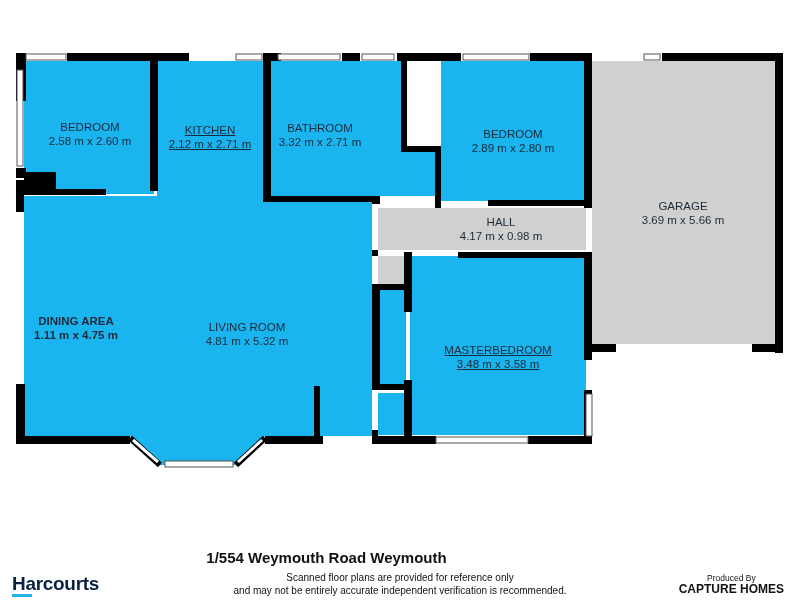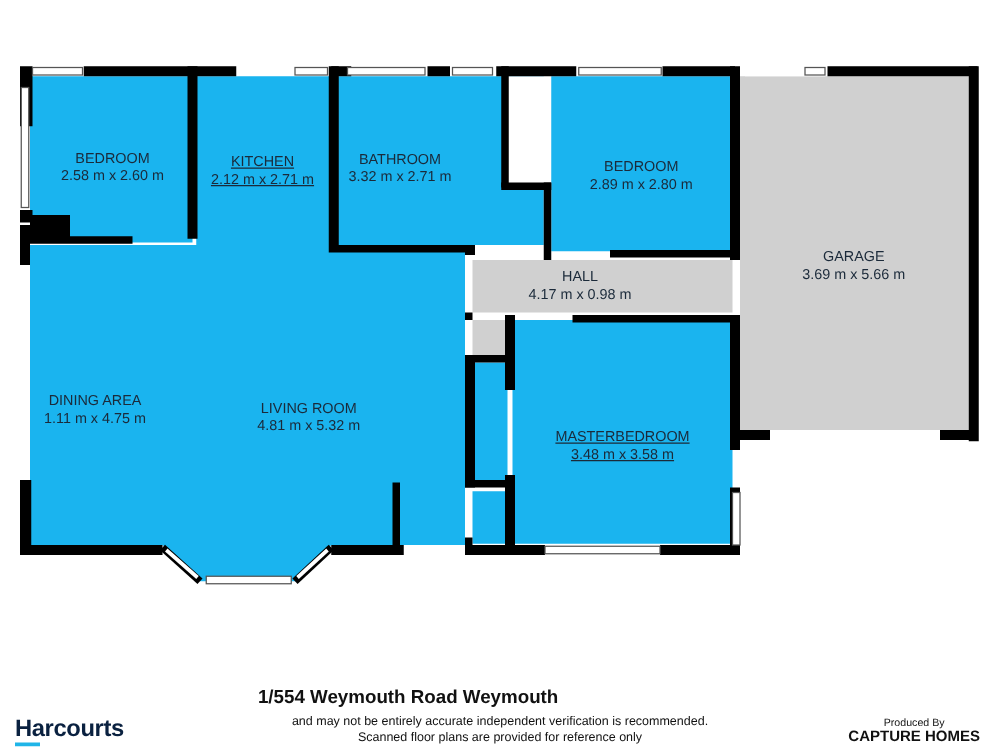--- a/index.html
+++ b/index.html
@@ -109,40 +109,40 @@
   <span class="dim">3.32 m x 2.71 m</span>
 </div>
 <div class="room-label" style="left:513px;top:127px;">
   <span>BEDROOM</span>
   <span class="dim">2.89 m x 2.80 m</span>
 </div>
 <div class="room-label" style="left:683px;top:199px;">
   <span>GARAGE</span>
   <span class="dim">3.69 m x 5.66 m</span>
 </div>
-<div class="room-label" style="left:464px;top:215px;">
+<div class="room-label" style="left:501px;top:215px;">
   <span>HALL</span>
   <span class="dim">4.17 m x 0.98 m</span>
 </div>
-<div class="room-label" style="left:76px;top:314px;">
+<div class="room-label" style="left:76px;top:314px;font-weight:bold;">
   <span>DINING AREA</span>
   <span class="dim">1.11 m x 4.75 m</span>
 </div>
 <div class="room-label" style="left:247px;top:320px;">
   <span>LIVING ROOM</span>
   <span class="dim">4.81 m x 5.32 m</span>
 </div>
 <div class="room-label" style="left:498px;top:343px;text-decoration:underline;">
   <span>MASTERBEDROOM</span>
   <span class="dim">3.48 m x 3.58 m</span>
 </div>
 
 <div class="footer-title">1/554 Weymouth Road Weymouth</div>
 <div class="footer-note">
+  <div>Scanned floor plans are provided for reference only</div>
   <div>and may not be entirely accurate independent verification is recommended.</div>
-  <div>Scanned floor plans are provided for reference only</div>
 </div>
 <div class="logo">Harcourts</div>
 <div class="logo-bar"></div>
 <div class="credit">
   <div>Produced By</div>
   <b>CAPTURE HOMES</b>
 </div>
 
 </body></html>

